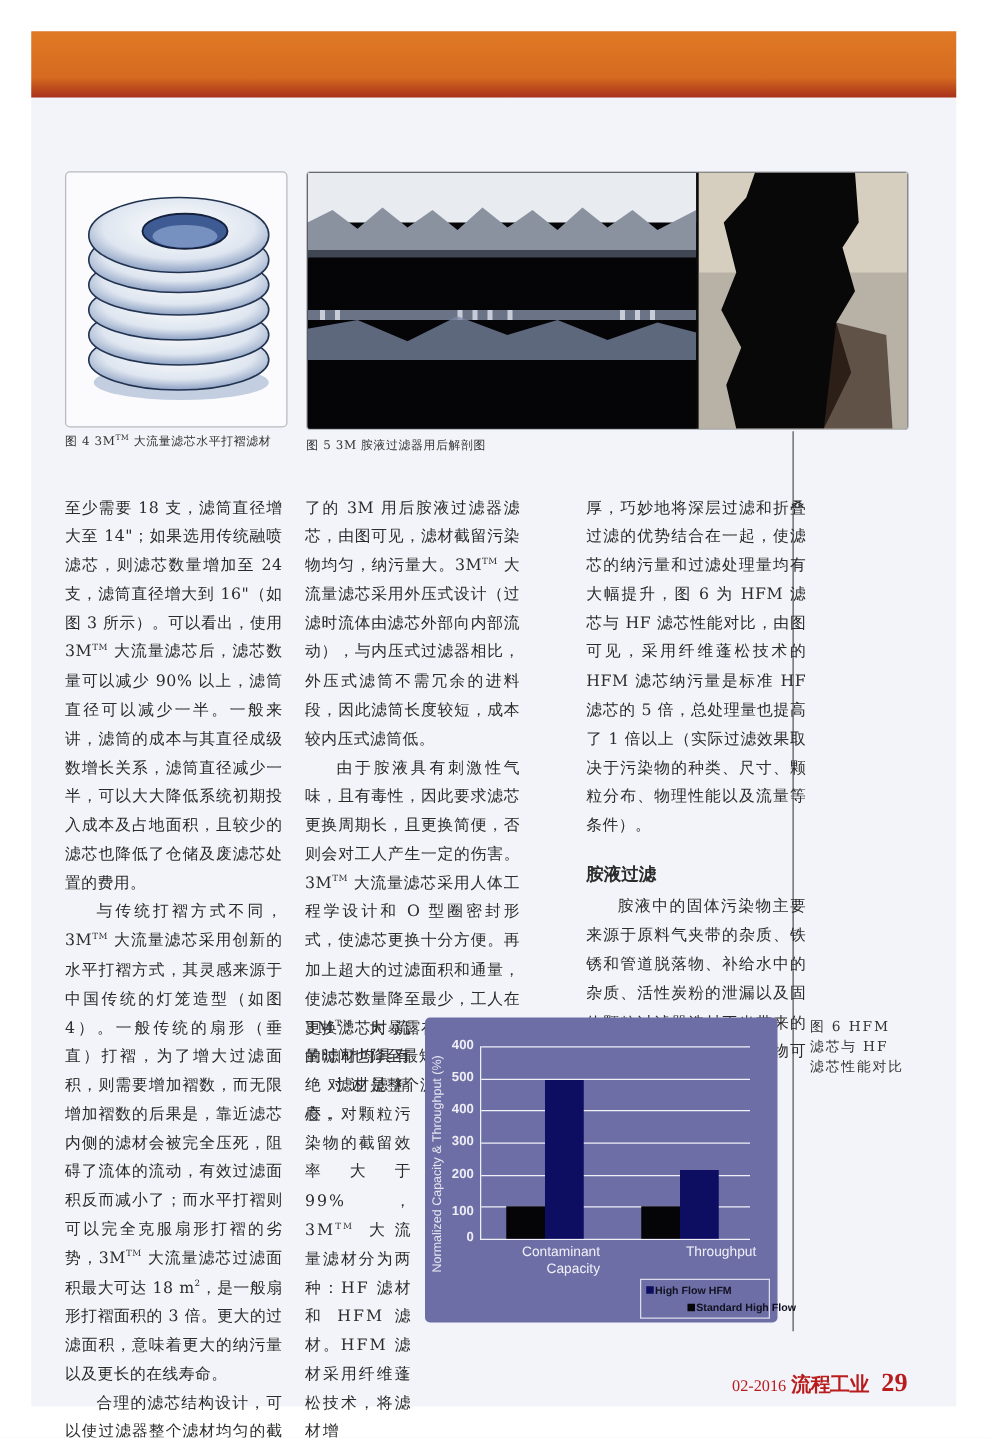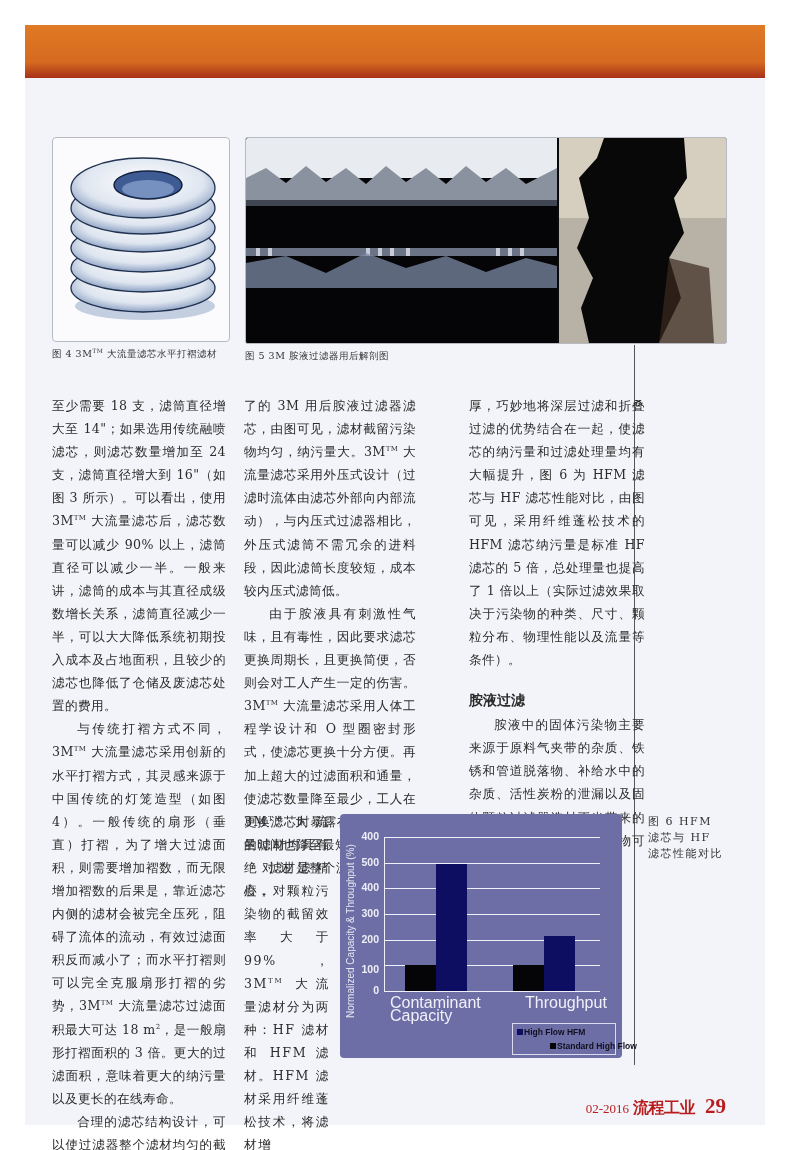--- a/index.html
+++ b/index.html
@@ -62,22 +62,22 @@
     position: absolute; left: 44px; top: 23px; width: 215px; height: 154px;
     border-left: 1px solid #f0f0f8; border-bottom: 1px solid #f0f0f8;
   }
   .chart .grid { position: absolute; left: 0; width: 215px; height: 1px; background: #f0f0f8; }
   .chart .tick {
     position: absolute; left: -30px; width: 24px; text-align: right;
     font-family: "Liberation Sans", sans-serif; font-size: 10.5px; font-weight: bold; color: #eeeef6;
   }
   .chart .bar { position: absolute; bottom: 0; width: 31px; }
   .chart .xlabel {
-    position: absolute; font-family: "Liberation Sans", sans-serif; font-size: 16px;
-    color: #f0f0f8; text-align: left; line-height: 13px;
+    position: absolute; font-family: "Liberation Sans", sans-serif; font-size: 11px;
+    color: #f0f0f8; text-align: right; line-height: 13px;
   }
   .chart .legend {
     position: absolute; left: 172px; top: 209px; width: 102px; height: 30px;
     border: 1px solid #dcdcec; font-family: "Liberation Sans", sans-serif; font-weight: bold;
     font-size: 8.5px; color: #101020; text-align: center;
   }
   .chart .legend .li { position: absolute; left: 4px; white-space: nowrap; }
   .chart .legend .sw { display: inline-block; width: 6px; height: 6px; margin-right: 1px; vertical-align: 0; }
   .fig6-caption {
     position: absolute; left: 648px; top: 814px; width: 78px; font-size: 11px; line-height: 16px;

